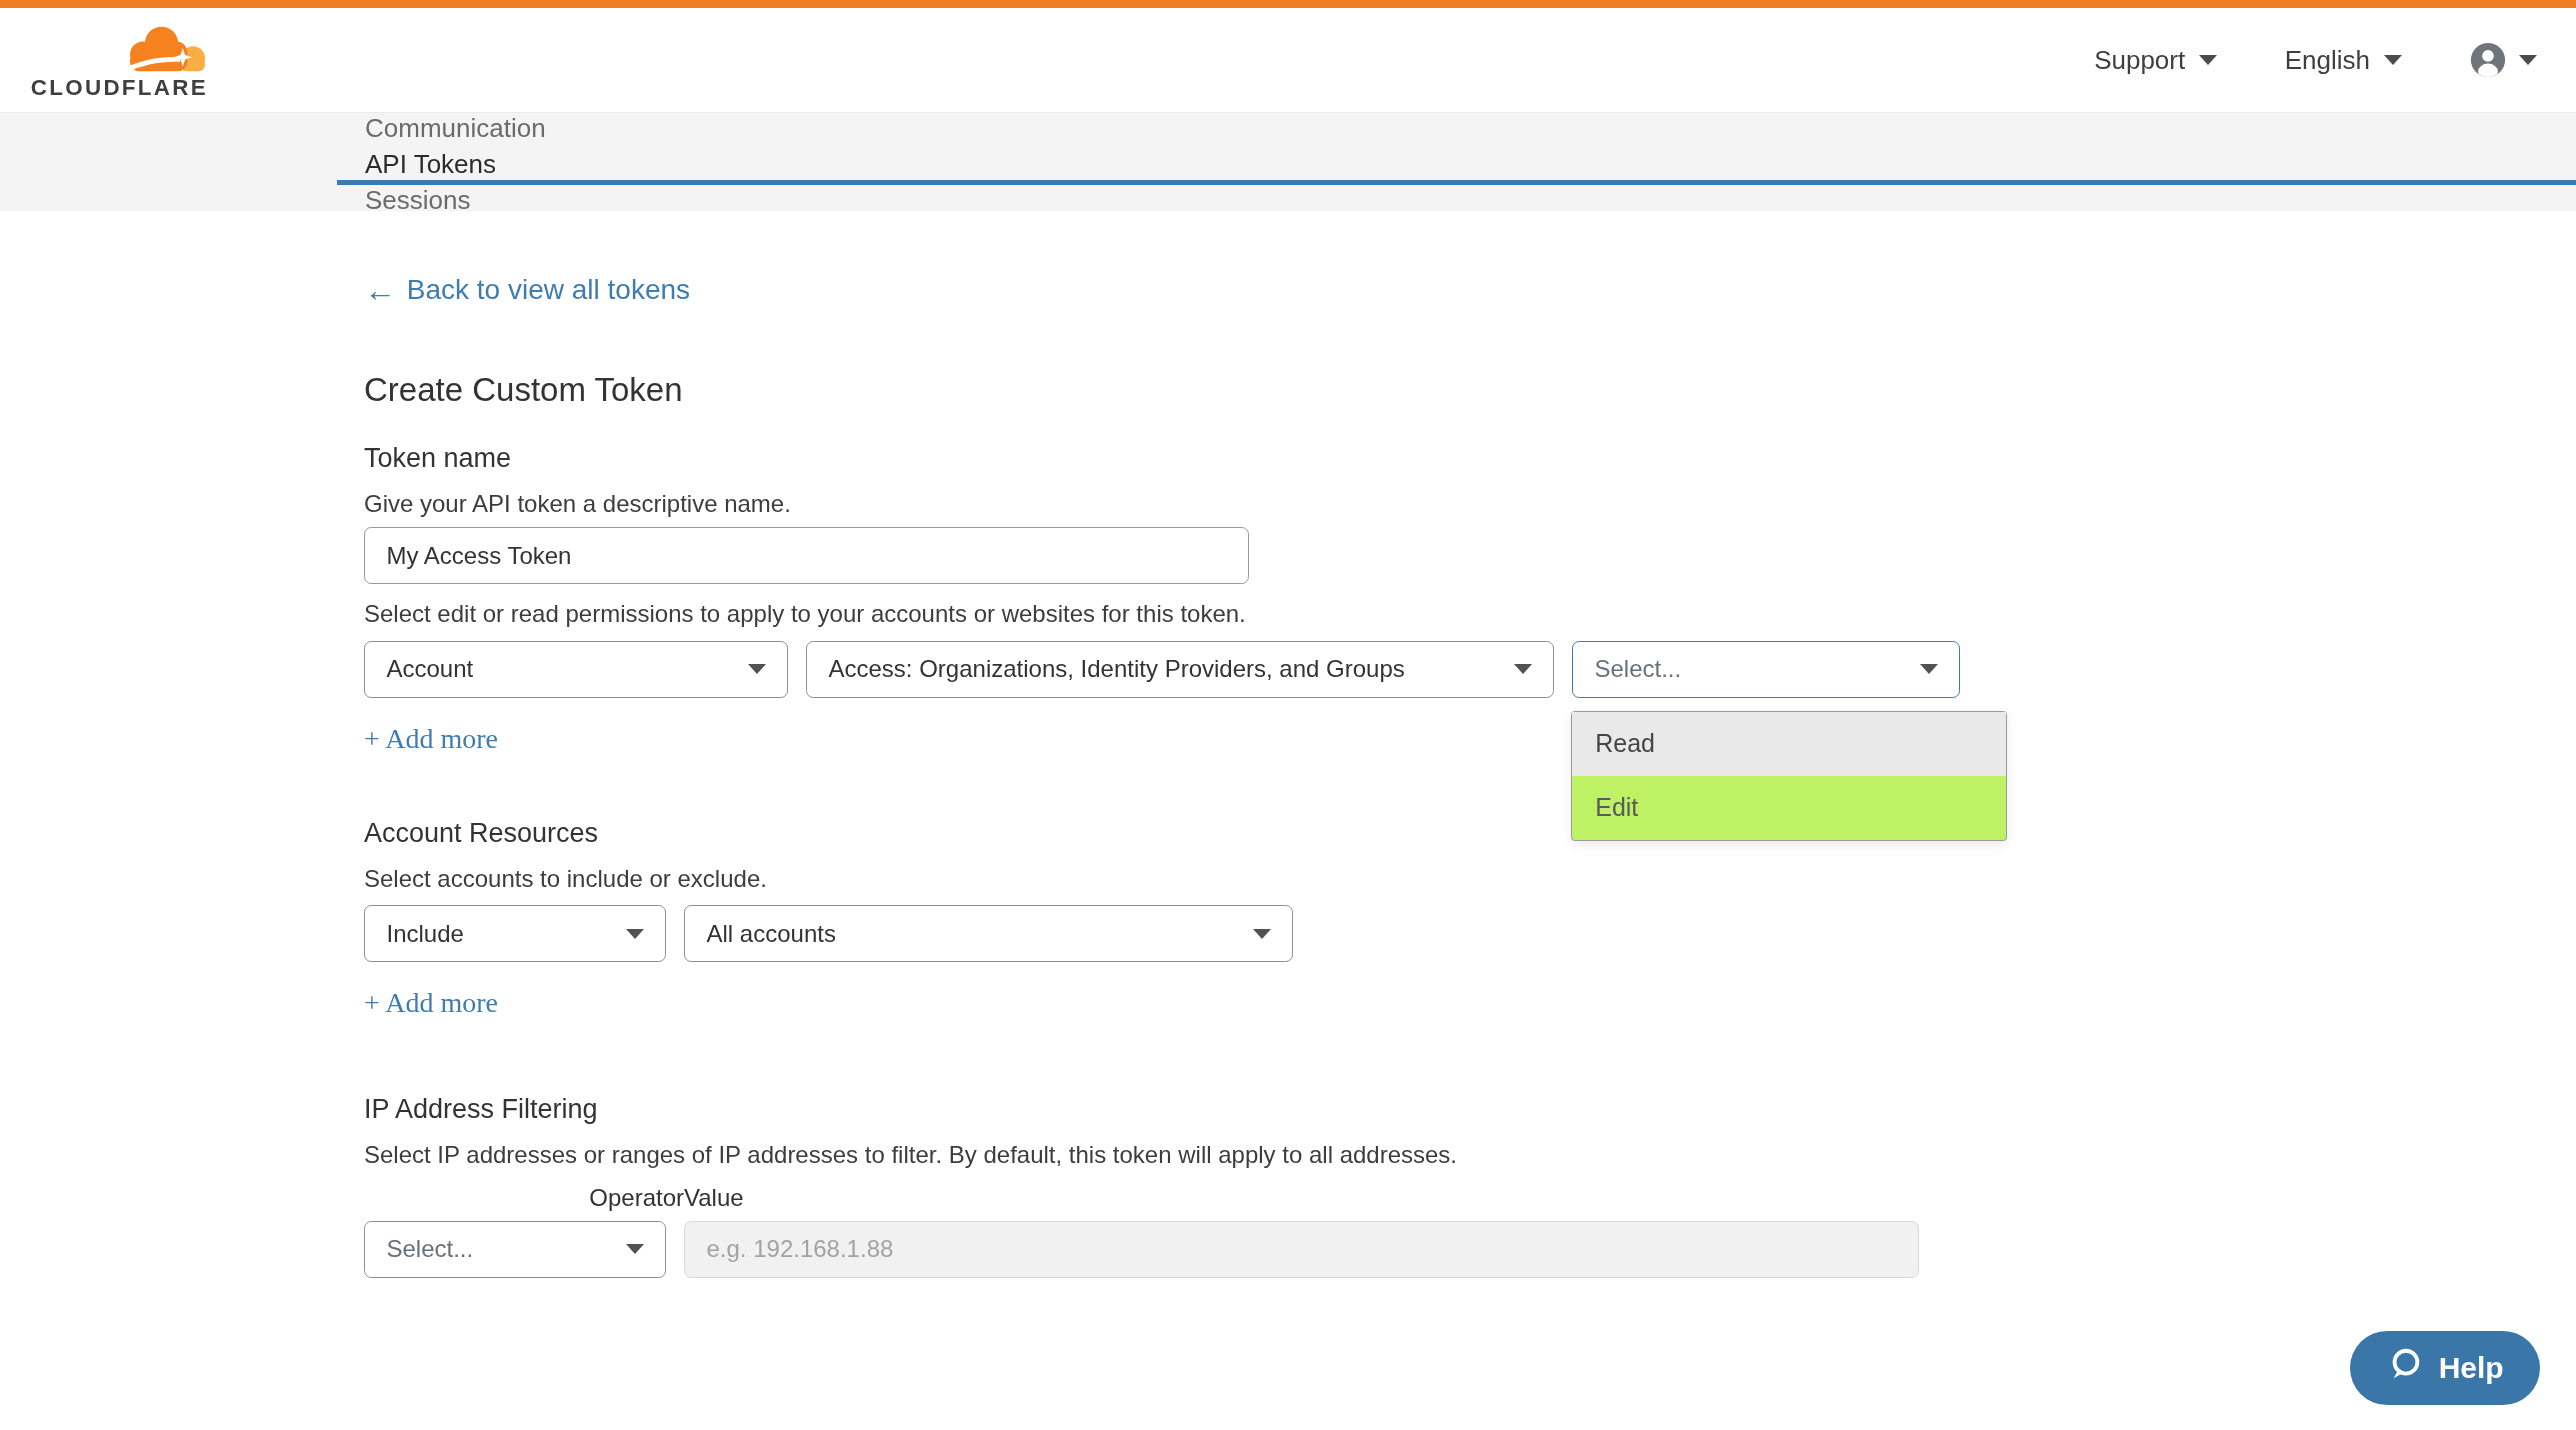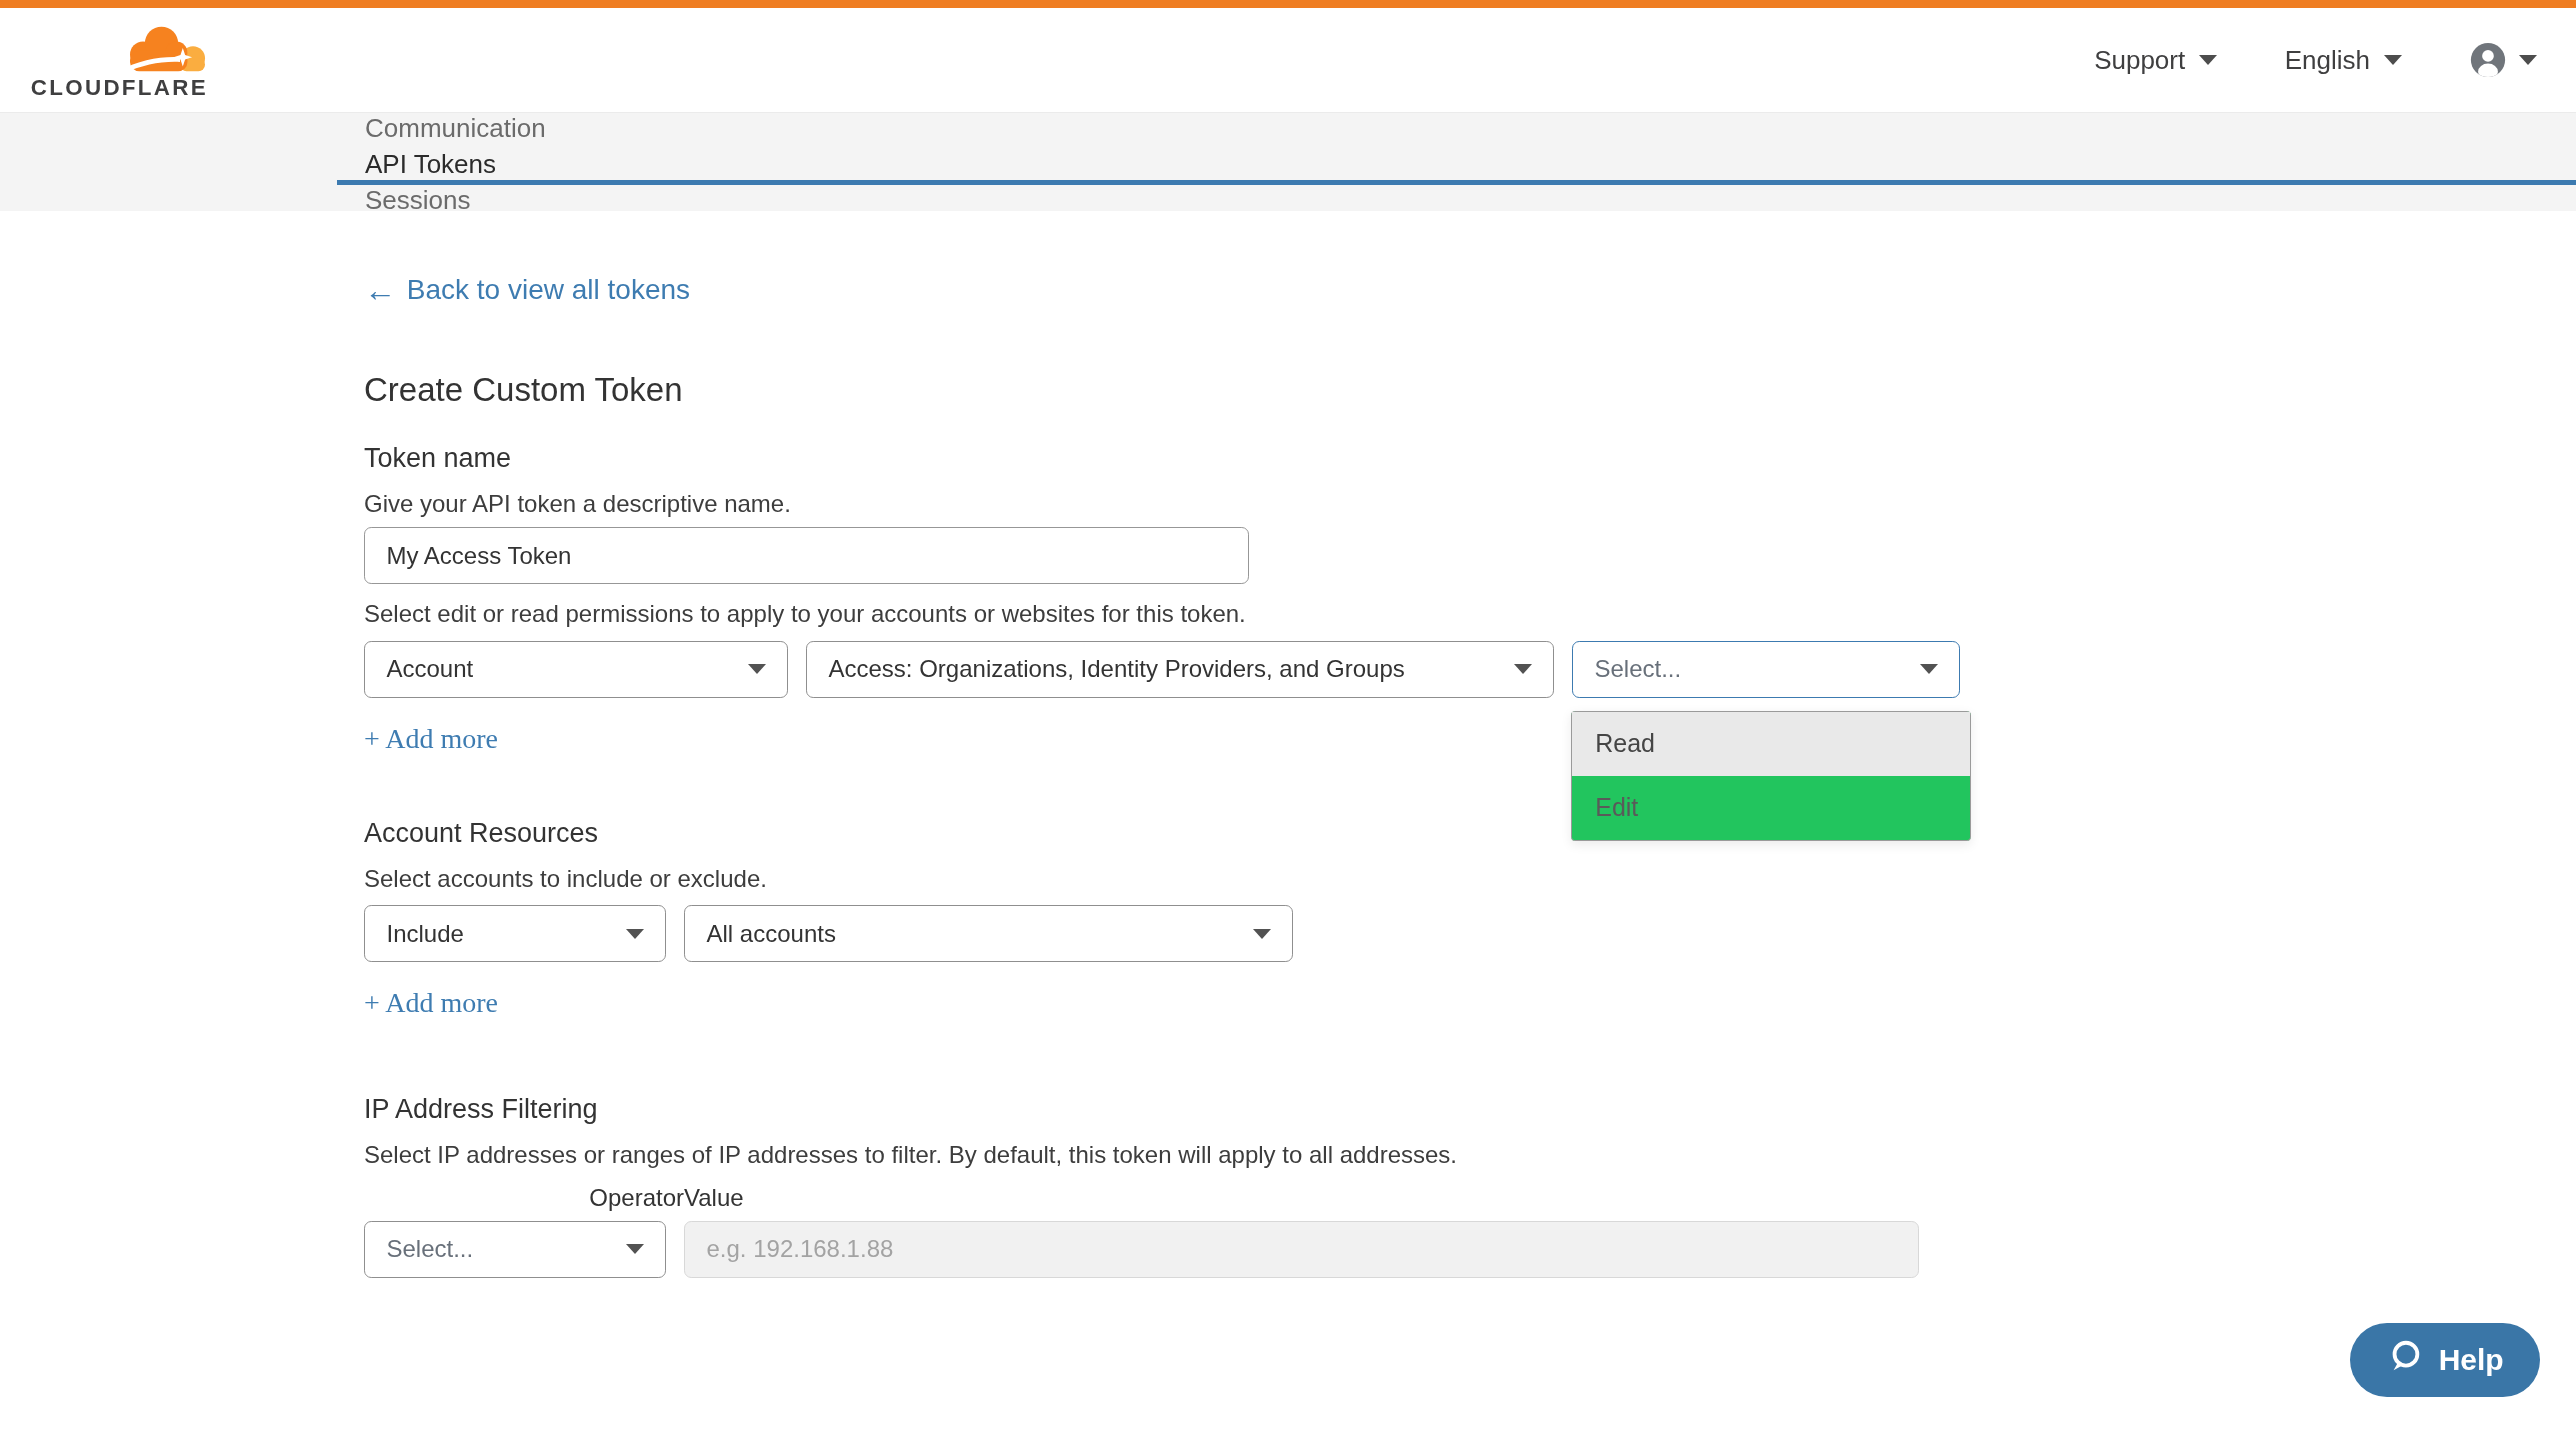--- a/index.html
+++ b/index.html
@@ -53,39 +53,39 @@
     display: flex; align-items: center; justify-content: space-between; padding: 0 21.5px;
     font-size: 24px; color: #333; cursor: pointer; position: relative;
   }
   .select .caret { border-top-color: #525252; border-left-width: 9px; border-right-width: 9px; border-top-width: 10.8px; }
   .select .placeholder { color: #68707a; }
   .select.focused { border-color: #3c7ab0; }
   .w-scope { width: 424px; } .w-group { width: 748px; } .w-access { width: 388px; }
   .w-mode { width: 302px; } .w-accounts { width: 609px; } .w-operator { width: 302px; }
 
   .dropdown-menu {
-    position: absolute; top: calc(100% + 14.4px); left: -1.8px; width: 400px; box-sizing: border-box;
-    background: #22c55e; border: 1.8px solid #9a9a9a; border-radius: 3.6px; z-index: 5;
+    position: absolute; top: calc(100% + 14.4px); left: -1.8px; width: 436px; box-sizing: border-box;
+    background: #bef264; border: 1.8px solid #9a9a9a; border-radius: 3.6px; z-index: 5;
     box-shadow: 0 3.6px 10.8px rgba(0,0,0,0.08); cursor: default;
   }
   .dropdown-option { height: 64px; display: flex; align-items: center; padding: 0 23px; font-size: 25px; color: #454545; cursor: pointer; }
   .dropdown-option.highlighted { background: #e9e9e9; }
   .dropdown-option.secondary { color: #5a5a5a; }
 
   .add-more { margin-top: 25px; font-size: 28px; color: #3e7cb1; cursor: pointer; display: inline-block; font-family: Liberation Serif, serif; }
 
   .labels-row { display: flex; margin-top: 14.4px; }
   .field-label { font-size: 24px; color: #333; text-align: right; }
   .label-operator { width: 320px; }
   .controls-row { display: flex; gap: 18px; margin-top: 9px; }
   .value-input { width: 1235px; background: #f1f1f1; border-color: #d8d8d8; color: #9e9e9e; }
   .value-input::placeholder { color: #a3a3a3; }
 
   .help-button {
-    position: fixed; right: 36px; bottom: 33px; width: 190px; height: 74px; border-radius: 37px;
+    position: fixed; right: 36px; bottom: 25px; width: 190px; height: 74px; border-radius: 37px;
     background: #3a76a7; border: none; display: flex; align-items: center; justify-content: center; gap: 14.4px;
     color: #fff; font-size: 30px; font-weight: 700; cursor: pointer; font-family: "Liberation Sans", sans-serif;
   }
   .help-button svg { width: 38px; height: 38px; }
 </style>
 </head>
 <body>
 
 <div class="topbar"></div>
 

